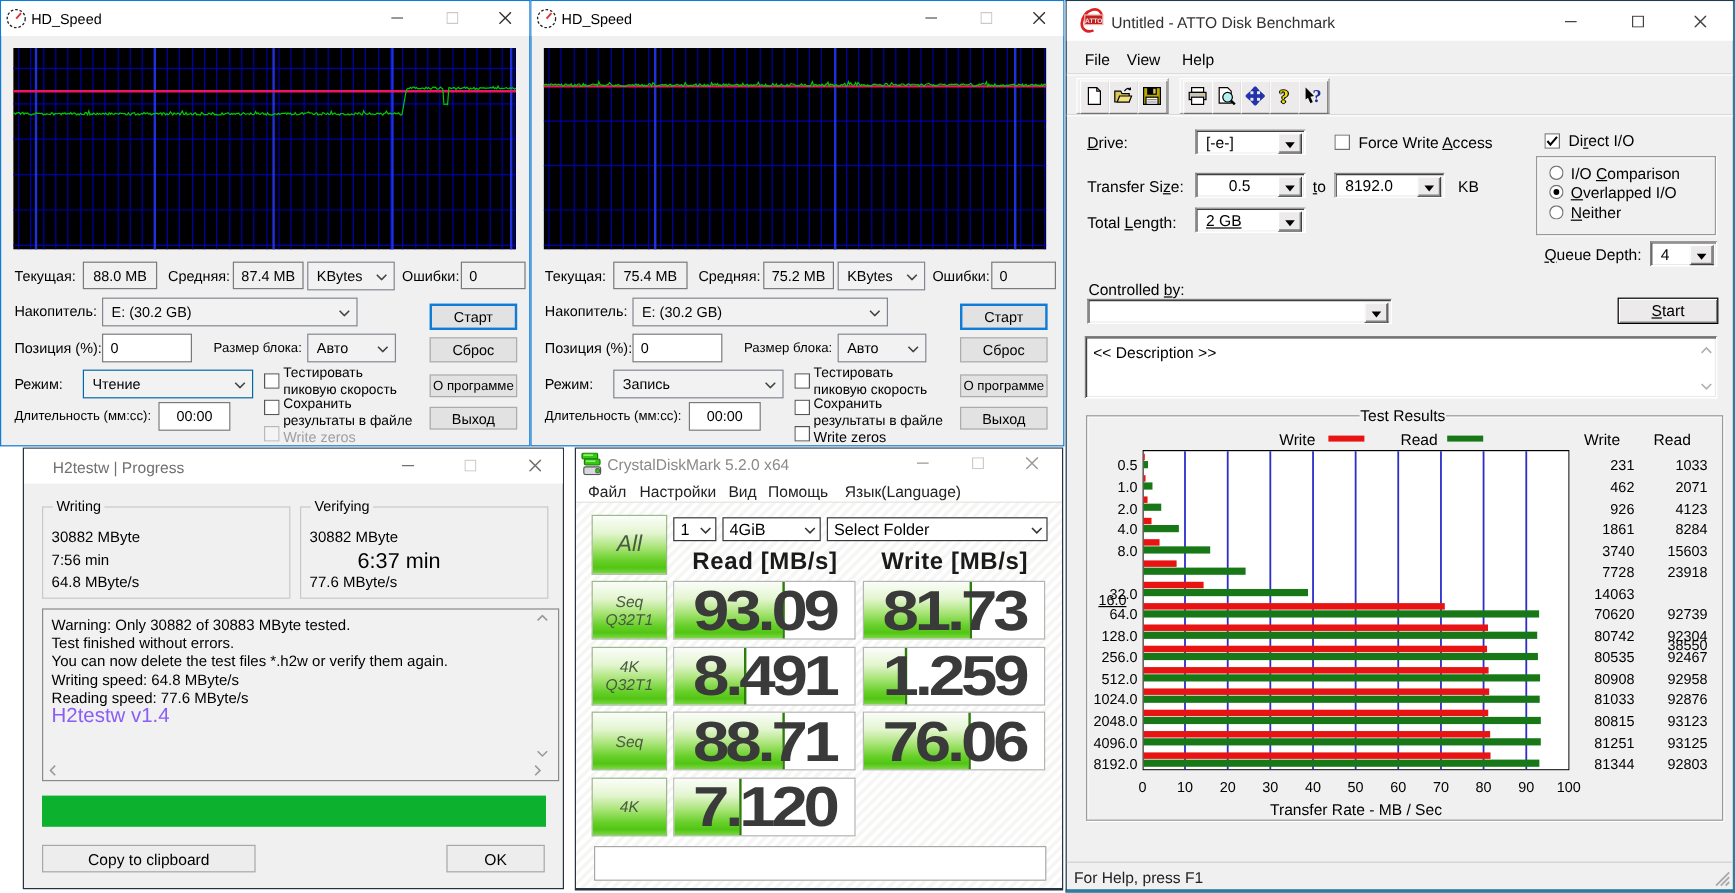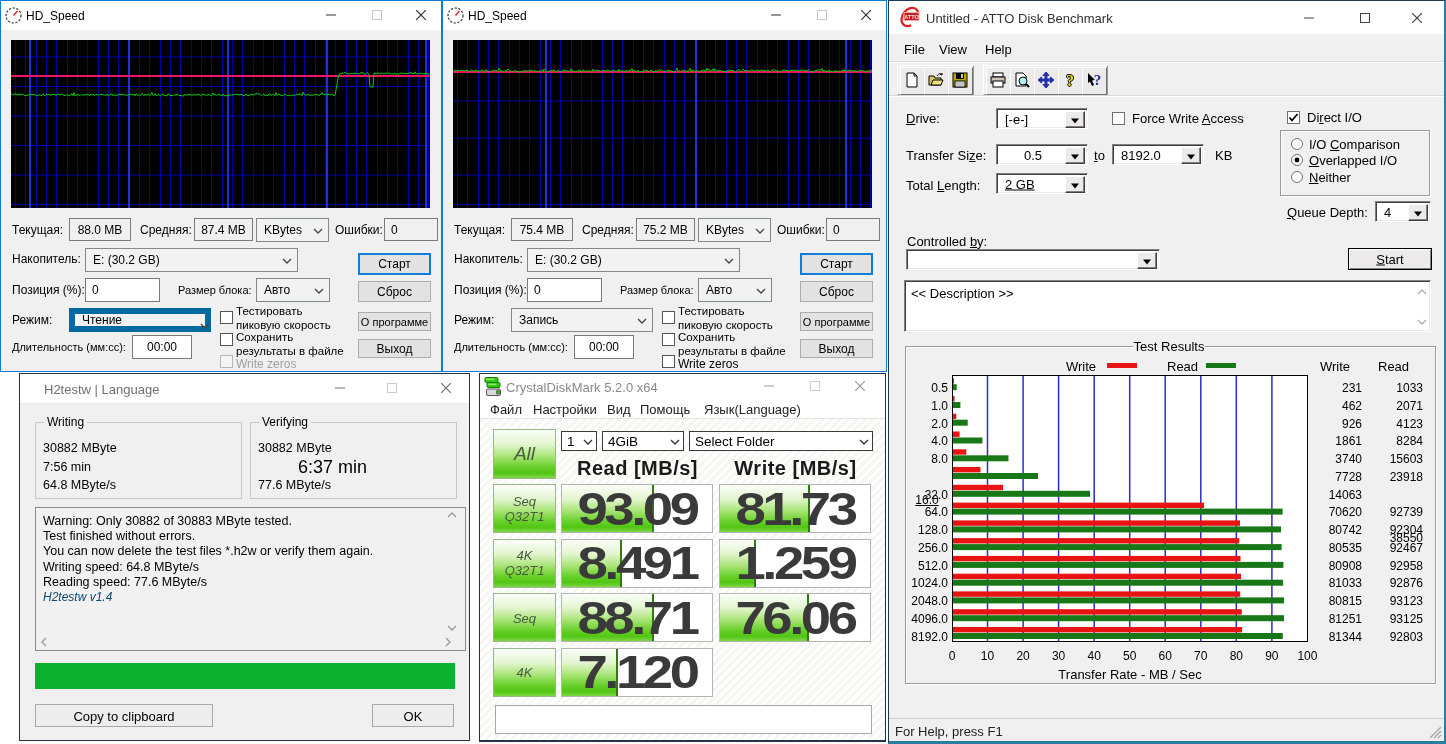--- a/index.html
+++ b/index.html
@@ -104,21 +104,21 @@
       <div style="position:absolute;left:0;right:0;top:50%;transform:translateY(-50%);font-size:12px;text-align:left;padding-left:6px;">0</div>
     </div>
     <div style="position:absolute;left:177px;top:283px;font-size:11px;color:#000;white-space:nowrap;line-height:13px;">Размер блока:</div>
     <div style="position:absolute;left:255px;top:277px;width:74px;height:24px;box-sizing:border-box;border:1px solid #828790;background:#f2f2f2;">
       <div style="position:absolute;left:7px;right:20px;top:50%;transform:translateY(-50%);font-size:12px;white-space:nowrap;">Авто</div>
       <svg style="position:absolute;left:57px;top:9px;width:10px;height:6px;" width="10" height="6">
         <polyline points="1,1 5,5 9,1" fill="none" stroke="#444" stroke-width="1.3"></polyline>
       </svg>
     </div>
     <div style="position:absolute;left:11px;top:312px;font-size:12px;color:#000;white-space:nowrap;line-height:14px;">Режим:</div>
-    <div style="position:absolute;left:68px;top:307px;width:142px;height:24px;box-sizing:border-box;border:6px solid #0369a1;background:#f2f2f2;">
+    <div style="position:absolute;left:68px;top:307px;width:142px;height:24px;box-sizing:border-box;border:1px solid #0369a1;background:#f2f2f2;">
       <div style="position:absolute;left:7px;right:20px;top:50%;transform:translateY(-50%);font-size:12px;white-space:nowrap;">Чтение</div>
       <svg style="position:absolute;left:125px;top:9px;width:10px;height:6px;" width="10" height="6">
         <polyline points="1,1 5,5 9,1" fill="none" stroke="#444" stroke-width="1.3"></polyline>
       </svg>
     </div>
     <div style="position:absolute;left:11px;top:340px;font-size:11px;color:#000;white-space:nowrap;line-height:13px;">Длительность (мм:сс):</div>
     <div style="position:absolute;left:131px;top:334px;width:60px;height:24px;box-sizing:border-box;border:1px solid #7a7a7a;background:#fff;">
       <div style="position:absolute;left:0;right:0;top:50%;transform:translateY(-50%);font-size:12px;text-align:center;">00:00</div>
     </div>
     <svg style="position:absolute;left:219px;top:310px;width:13px;height:13px;" width="13" height="13">
@@ -560,21 +560,21 @@
     <div style="position:absolute;left:0px;top:717px;width:555px;height:1px;background:#d0d0d0;"></div>
     <div style="position:absolute;left:6px;top:723px;font-size:13px;color:#222;white-space:nowrap;line-height:15px;">For Help, press F1</div>
     <svg style="position:absolute;right:2px;bottom:2px;" width="14" height="14">
       <line x1="13" y1="2" x2="2" y2="13" stroke="#a8a8a8" stroke-width="1.5"></line>
       <line x1="13" y1="6" x2="6" y2="13" stroke="#a8a8a8" stroke-width="1.5"></line>
       <line x1="13" y1="10" x2="10" y2="13" stroke="#a8a8a8" stroke-width="1.5"></line>
     </svg>
   </div>
 <div style="position:absolute;left:19px;top:373px;width:451px;height:368px;box-sizing:border-box;border:1px solid #26323f;background:#f0f0f0;">
     <div style="position:absolute;left:0px;top:0px;width:449px;height:29px;background:#fff;"></div>
-    <div style="position:absolute;left:24px;top:8px;font-size:13px;color:#707070;white-space:nowrap;line-height:15px;">H2testw | Language</div>
+    <div style="position:absolute;left:24px;top:8px;font-size:13px;color:#707070;white-space:nowrap;line-height:15px;">H2testw | Progress</div>
     <svg style="position:absolute;left:315px;top:9px;width:10px;height:10px;" width="10" height="10">
       <line x1="0" y1="5" x2="10" y2="5" stroke="#707070" stroke-width="1"></line>
     </svg>
     <svg style="position:absolute;left:367px;top:9px;width:10px;height:10px;" width="10" height="10">
       <rect x="0.5" y="0.5" width="9" height="9" fill="none" stroke="#c9c9c9" stroke-width="1"></rect>
     </svg>
     <svg style="position:absolute;left:421px;top:9px;width:10px;height:10px;" width="10" height="10">
       <line x1="0" y1="0" x2="10" y2="10" stroke="#707070" stroke-width="1.2"></line>
       <line x1="10" y1="0" x2="0" y2="10" stroke="#707070" stroke-width="1.2"></line>
     </svg>
@@ -587,21 +587,21 @@
     <div style="position:absolute;left:239px;top:41px;background:#f0f0f0;font-size:12px;padding:0 3px;">Verifying</div>
     <div style="position:absolute;left:238px;top:67px;font-size:12.5px;color:#000;white-space:nowrap;line-height:14.5px;">30882 MByte</div>
     <div style="position:absolute;left:238px;top:86px;font-size:18px;color:#000;white-space:nowrap;line-height:14.5px;margin-left:40px;">6:37 min</div>
     <div style="position:absolute;left:238px;top:104px;font-size:12.5px;color:#000;white-space:nowrap;line-height:14.5px;">77.6 MByte/s</div>
     <div style="position:absolute;left:15px;top:133px;width:431px;height:144px;box-sizing:border-box;border:1px solid #8a8a8a;background:#f1f1f1;"></div>
     <div style="position:absolute;left:23px;top:140.0px;font-size:12.5px;color:#000;white-space:nowrap;line-height:14.5px;">Warning: Only 30882 of 30883 MByte tested.</div>
     <div style="position:absolute;left:23px;top:155.20000000000005px;font-size:12.5px;color:#000;white-space:nowrap;line-height:14.5px;">Test finished without errors.</div>
     <div style="position:absolute;left:23px;top:170.39999999999998px;font-size:12.5px;color:#000;white-space:nowrap;line-height:14.5px;">You can now delete the test files *.h2w or verify them again.</div>
     <div style="position:absolute;left:23px;top:185.60000000000002px;font-size:12.5px;color:#000;white-space:nowrap;line-height:14.5px;">Writing speed: 64.8 MByte/s</div>
     <div style="position:absolute;left:23px;top:200.79999999999995px;font-size:12.5px;color:#000;white-space:nowrap;line-height:14.5px;">Reading speed: 77.6 MByte/s</div>
-    <div style="position:absolute;left:23px;top:216.0px;font-size:12px;color:#0c4a6e;white-space:nowrap;line-height:14.5px;font-style:italic;">H2testw v1.4</div>
+    <div style="position:absolute;left:23px;top:216.0px;font-size:17px;color:#8b5cf6;white-space:nowrap;line-height:14.5px;">H2testw v1.4</div>
     <svg style="position:absolute;left:427px;top:138px;width:10px;height:6px;" width="10" height="6">
       <polyline points="1,5 5,1 9,5" fill="none" stroke="#999" stroke-width="1.3"></polyline>
     </svg>
     <svg style="position:absolute;left:427px;top:251px;width:10px;height:6px;" width="10" height="6">
       <polyline points="1,1 5,5 9,1" fill="none" stroke="#999" stroke-width="1.3"></polyline>
     </svg>
     <svg style="position:absolute;left:21px;top:263px;width:6px;height:10px;" width="6" height="10">
       <polyline points="5,1 1,5 5,9" fill="none" stroke="#999" stroke-width="1.3"></polyline>
     </svg>
     <svg style="position:absolute;left:425px;top:263px;width:6px;height:10px;" width="6" height="10">

